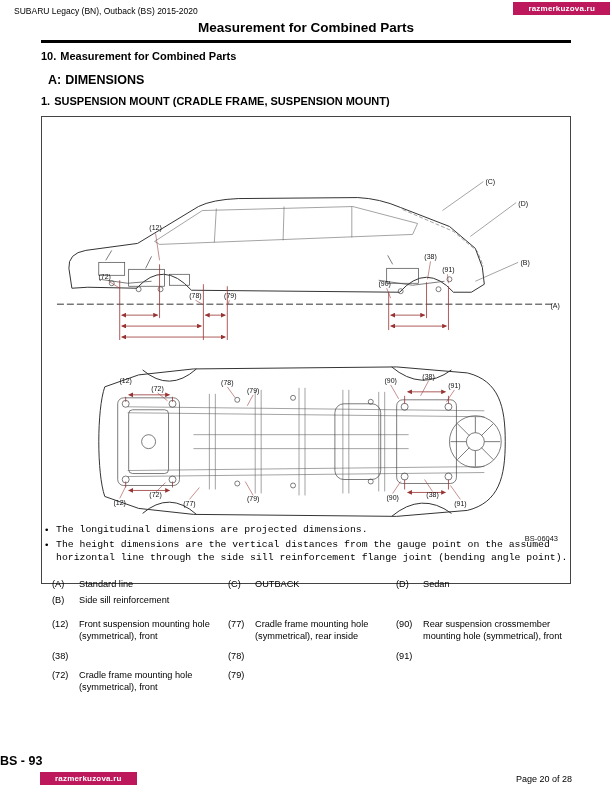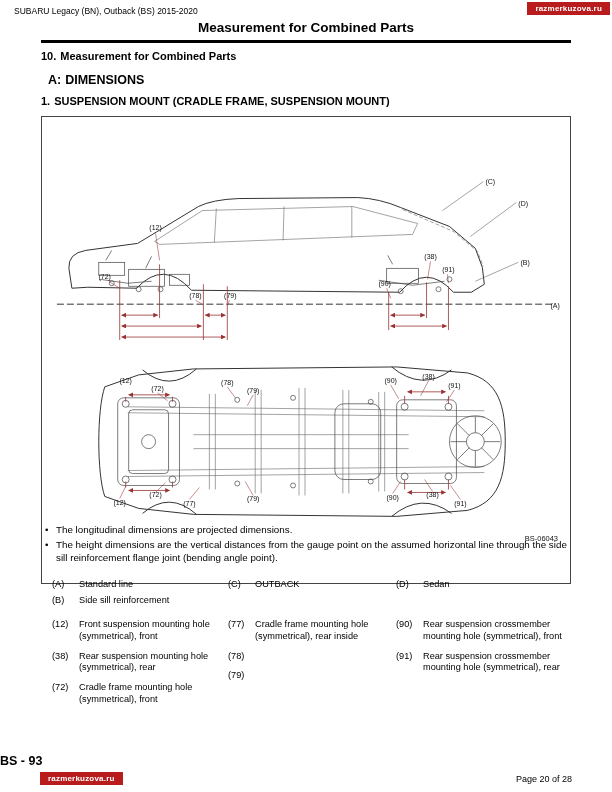--- a/index.html
+++ b/index.html
@@ -4,21 +4,21 @@
 <style>
   * { box-sizing: border-box; }
   html, body { margin: 0; padding: 0; }
   body {
     width: 612px; height: 792px;
     font-family: "Liberation Sans", sans-serif;
     background: #ffffff; color: #000;
     position: relative; overflow: hidden;
   }
   .hdr-doc { position: absolute; top: 6px; left: 0; width: 100%; text-align: left; font-size: 8.5px; padding-left: 14px; }
-  .badge { position: absolute; background: #b91c1c; color: #fff; font-size: 8px; font-weight: bold; padding: 2px 8px; letter-spacing: .2px; }
+  .badge { position: absolute; background: #be185d; color: #fff; font-size: 8px; font-weight: bold; padding: 2px 15px; letter-spacing: .2px; }
   .badge-top { top: 2px; right: 2px; }
   .badge-bottom { bottom: 7px; left: 40px; }
   .hdr-title { position: absolute; top: 20px; left: 0; width: 100%; text-align: center; font-size: 13.5px; font-weight: bold; }
   .rule { position: absolute; top: 40px; left: 41px; width: 530px; height: 3px; background: #000; }
 
   .h1 { position: absolute; top: 50px; left: 41px; font-size: 11px; font-weight: bold; }
   .h2 { position: absolute; top: 73px; left: 48px; font-size: 12.5px; font-weight: bold; }
   .h3 { position: absolute; top: 95px; left: 41px; font-size: 11px; font-weight: bold; }
   .h1 span, .h2 span, .h3 span { margin-right: 4px; }
 
@@ -32,21 +32,21 @@
   .dash { stroke-dasharray: 7 3; }
   .dash2 { stroke-dasharray: 4 2; }
   .red { stroke: #993333; fill: none; stroke-width: .8; }
   .redthin { stroke: #993333; fill: none; stroke-width: .55; }
   .co { font: 7px "Liberation Sans", sans-serif; fill: #111; text-anchor: middle; }
   .ref { font: 7.5px "Liberation Sans", sans-serif; fill: #111; text-anchor: end; }
 
   .notes { position: absolute; top: 524px; left: 45px; width: 524px; font-size: 9.8px; line-height: 1.32; }
   .note { display: flex; margin-bottom: 2px; }
   .note .b { width: 11px; flex: none; }
-  .note .t { flex: 1; }
+  .note .t { flex: 1; font-family: Liberation Mono, monospace; }
 
   .legend-letters { position: absolute; top: 579px; left: 52px; width: 520px; display: grid; grid-template-columns: 176px 168px 1fr; font-size: 9.2px; }
   .legend-numbers { position: absolute; top: 619px; left: 52px; width: 520px; display: grid; grid-template-columns: 176px 168px 1fr; font-size: 9.2px; }
   .li { display: flex; margin-bottom: 4px; line-height: 1.28; }
   .legend-numbers .li { margin-bottom: 8px; }
   .li .k { width: 27px; flex: none; }
   .li .v { flex: 1; padding-right: 10px; }
 
   .page-code { position: absolute; bottom: 24px; left: 0; width: 100%; font-size: 12.5px; font-weight: bold; }
   .page-info { position: absolute; bottom: 8px; right: 40px; font-size: 9px; }
@@ -226,21 +226,20 @@
 </div>
 
 <div class="legend-numbers">
   <div class="col">
     <div class="li">
       <span class="k">(12)</span>
       <span class="v">Front suspension mounting hole (symmetrical), front</span>
     </div>
     <div class="li">
       <span class="k">(38)</span>
-      <span class="v">Rear suspension mounting hole (symmetrical), rear</span>
     </div>
     <div class="li">
       <span class="k">(72)</span>
       <span class="v">Cradle frame mounting hole (symmetrical), front</span>
     </div>
   </div>
   <div class="col">
     <div class="li">
       <span class="k">(77)</span>
       <span class="v">Cradle frame mounting hole (symmetrical), rear inside</span>
@@ -252,20 +251,19 @@
       <span class="k">(79)</span>
     </div>
   </div>
   <div class="col">
     <div class="li">
       <span class="k">(90)</span>
       <span class="v">Rear suspension crossmember mounting hole (symmetrical), front</span>
     </div>
     <div class="li">
       <span class="k">(91)</span>
-      <span class="v">Rear suspension crossmember mounting hole (symmetrical), rear</span>
     </div>
   </div>
 </div>
 
 <div class="page-code">BS - 93</div>
 <div class="badge badge-bottom">razmerkuzova.ru</div>
 <div class="page-info">Page 20 of 28</div>
 
 </body></html>

